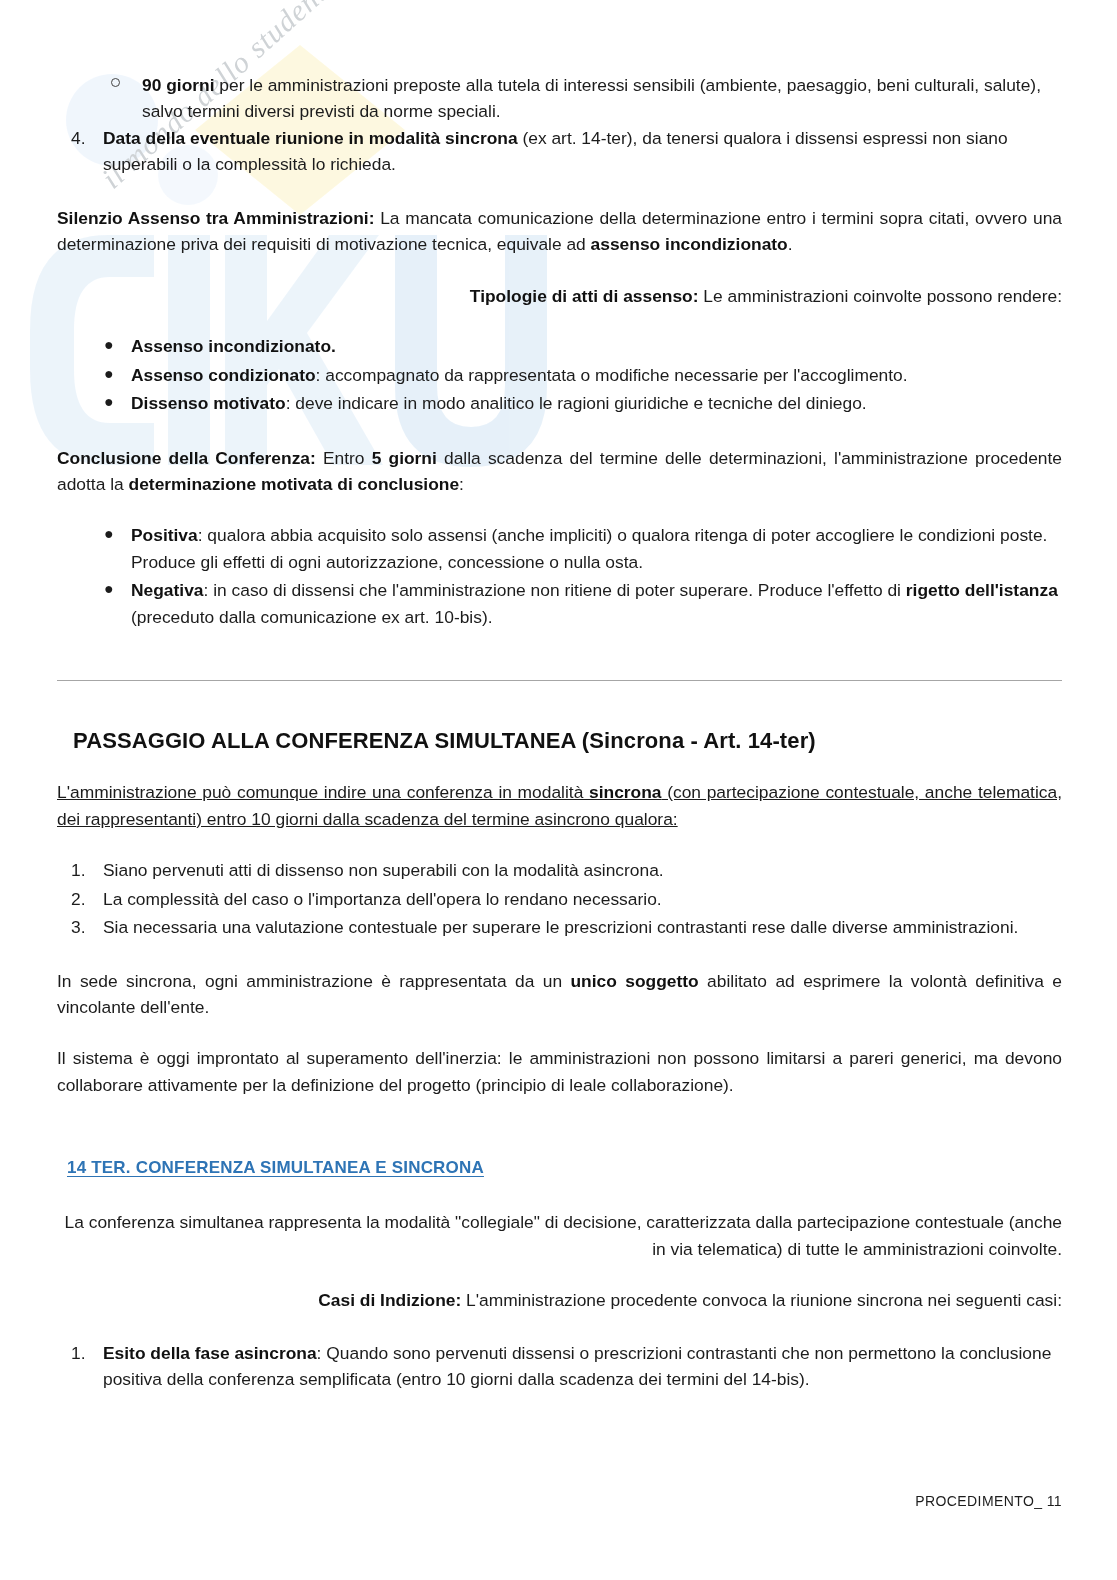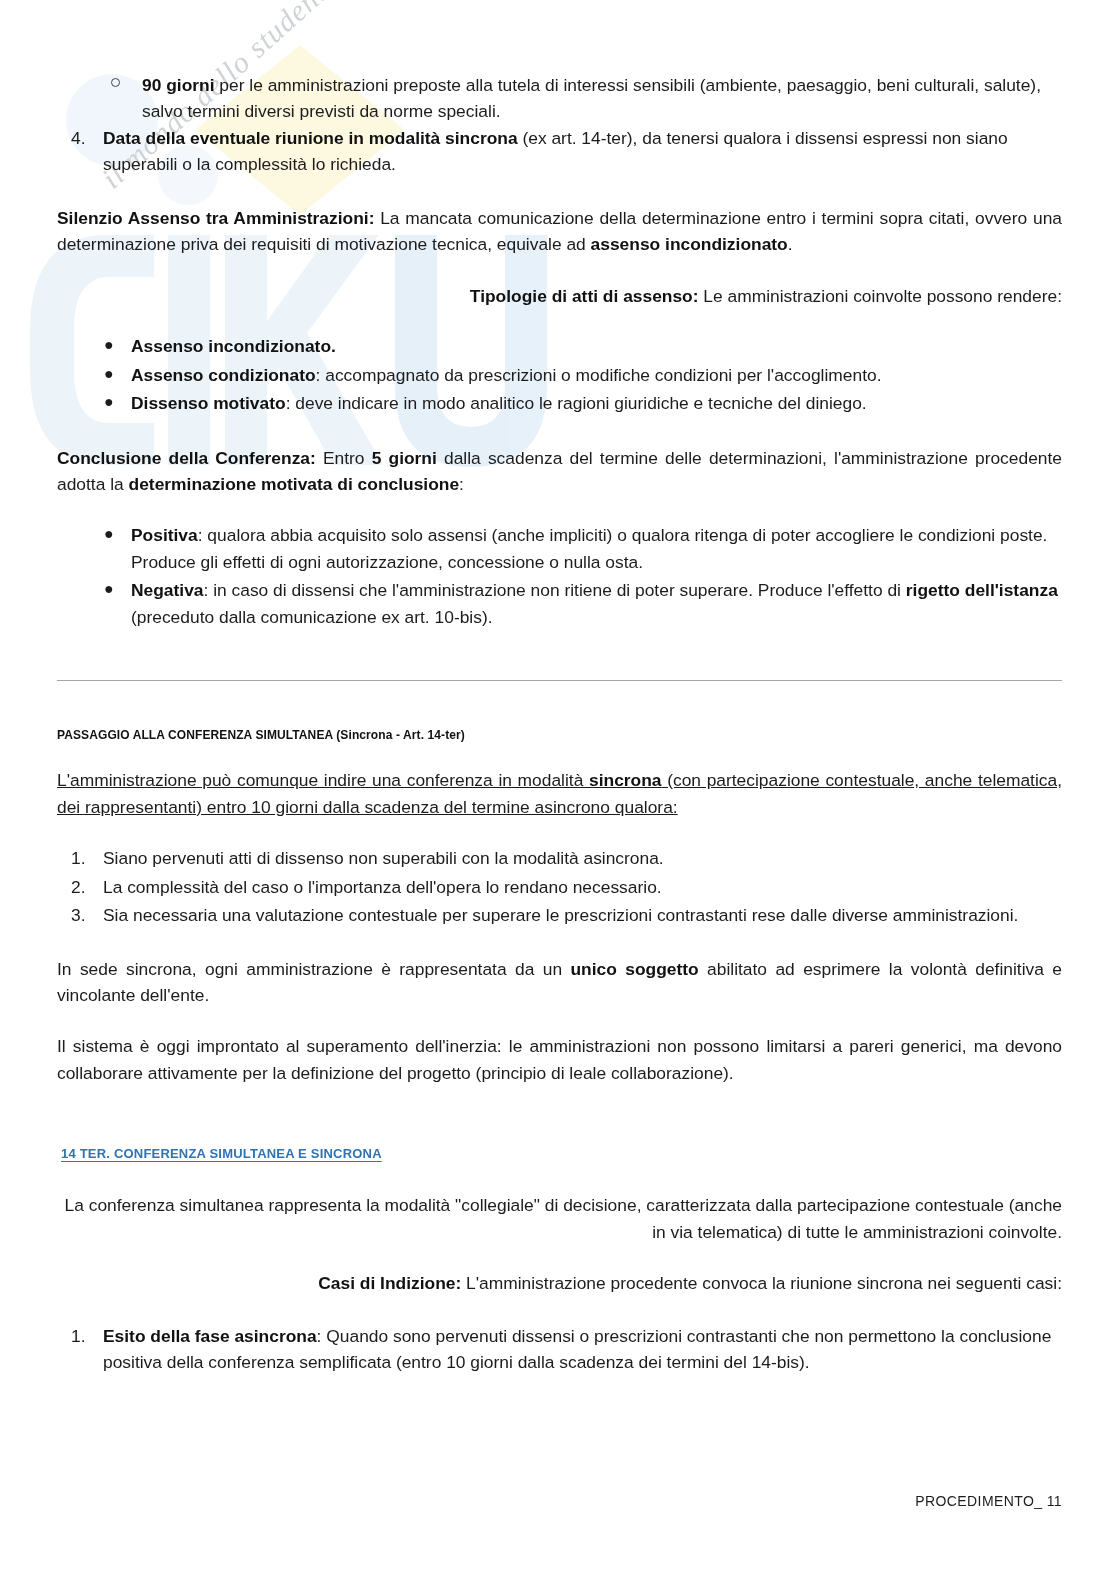--- a/index.html
+++ b/index.html
@@ -122,31 +122,31 @@
     top: 6px;
     width: 9px;
     height: 9px;
     border: 1.4px solid #444;
     border-radius: 50%;
     box-sizing: border-box;
   }
 
   
   .h-black {
-    font-size: 12px;
+    font-size: 22px;
     font-weight: 700;
     color: #111;
-    margin: 0;
+    margin: 16px;
     letter-spacing: 0.1px;
   }
   .h-blue {
-    font-size: 13px;
+    font-size: 17px;
     font-weight: 700;
     color: #2e74b5;
-    margin: 4px;
+    margin: 10px;
     text-decoration: underline;
     text-underline-offset: 3px;
     letter-spacing: 0.2px;
   }
 
   .divider {
     border: 0;
     border-top: 1.3px solid #a6a6a6;
     margin: 0;
     width: 100%;
@@ -206,21 +206,21 @@
       <b>Tipologie di atti di assenso:</b><span> Le amministrazioni coinvolte possono rendere:</span>
     </p>
 
     <ul class="bullist" style="margin-bottom:28px;">
       <li>
         <span class="bullet">●</span>
         <b>Assenso incondizionato.</b><span></span>
       </li>
       <li>
         <span class="bullet">●</span>
-        <b>Assenso condizionato</b><span>: accompagnato da prescrizioni o modifiche condizioni per l'accoglimento.</span>
+        <b>Assenso condizionato</b><span>: accompagnato da rappresentata o modifiche necessarie per l'accoglimento.</span>
       </li>
       <li>
         <span class="bullet">●</span>
         <b>Dissenso motivato</b><span>: deve indicare in modo analitico le ragioni giuridiche e tecniche del diniego.</span>
       </li>
     </ul>
 
     <p class="para" style="">
       <b>Conclusione della Conferenza:</b><span> Entro </span><b>5 giorni</b><span> dalla scadenza del termine delle determinazioni, l'amministrazione procedente adotta la </span><b>determinazione motivata di conclusione</b><span>:</span>
     </p>

